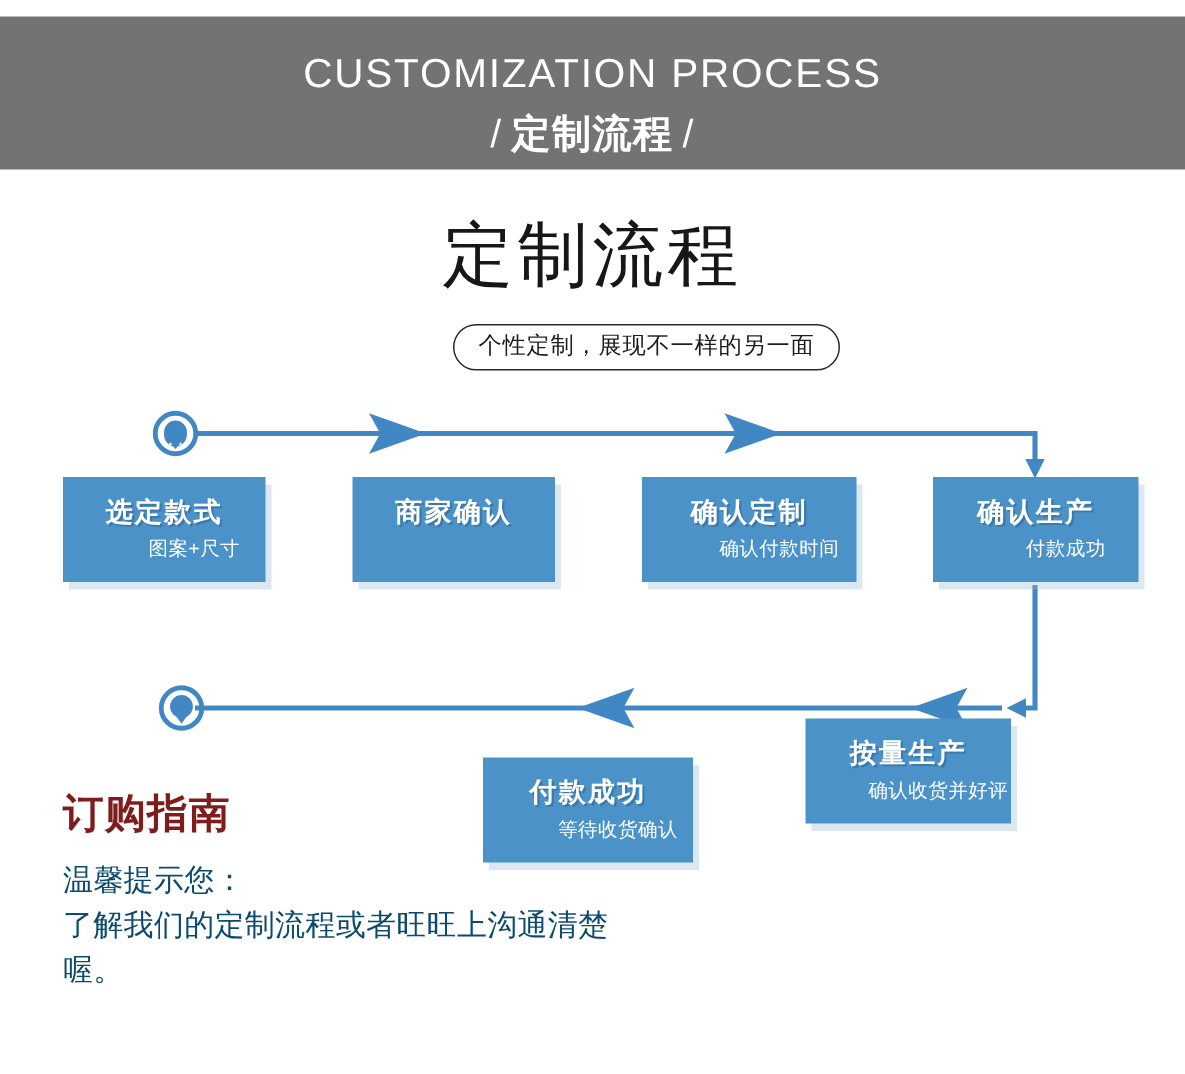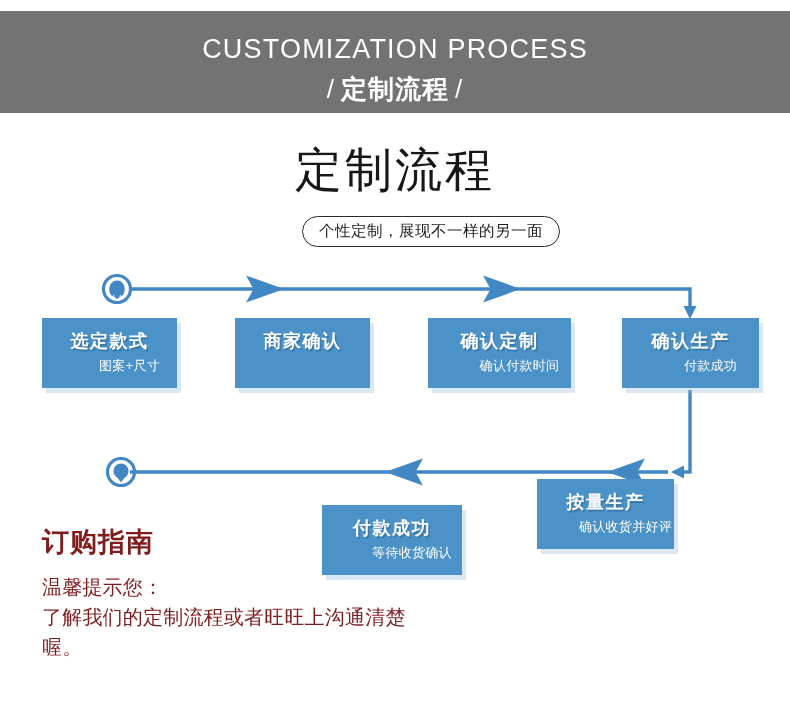--- a/index.html
+++ b/index.html
@@ -137,21 +137,21 @@
     letter-spacing: 1px;
     line-height: 36px;
   }
   .guide-body {
     position: absolute;
     left: 42px;
     top: 572px;
     width: 430px;
     font-size: 20px;
     line-height: 30px;
-    color: #7f1d1d;
+    color: #0c4a6e;
     letter-spacing: 0.2px;
   }
   .guide-body div { white-space: nowrap; }
 </style>
 </head>
 <body>
 
 <div id="page">
 
   <div class="banner">

